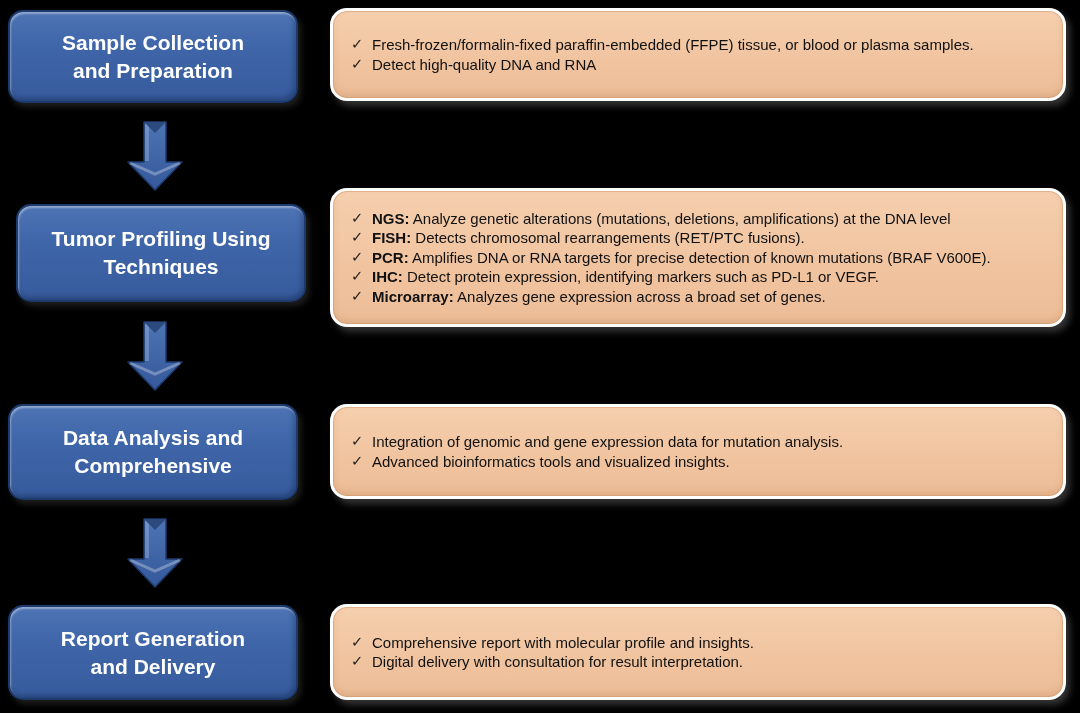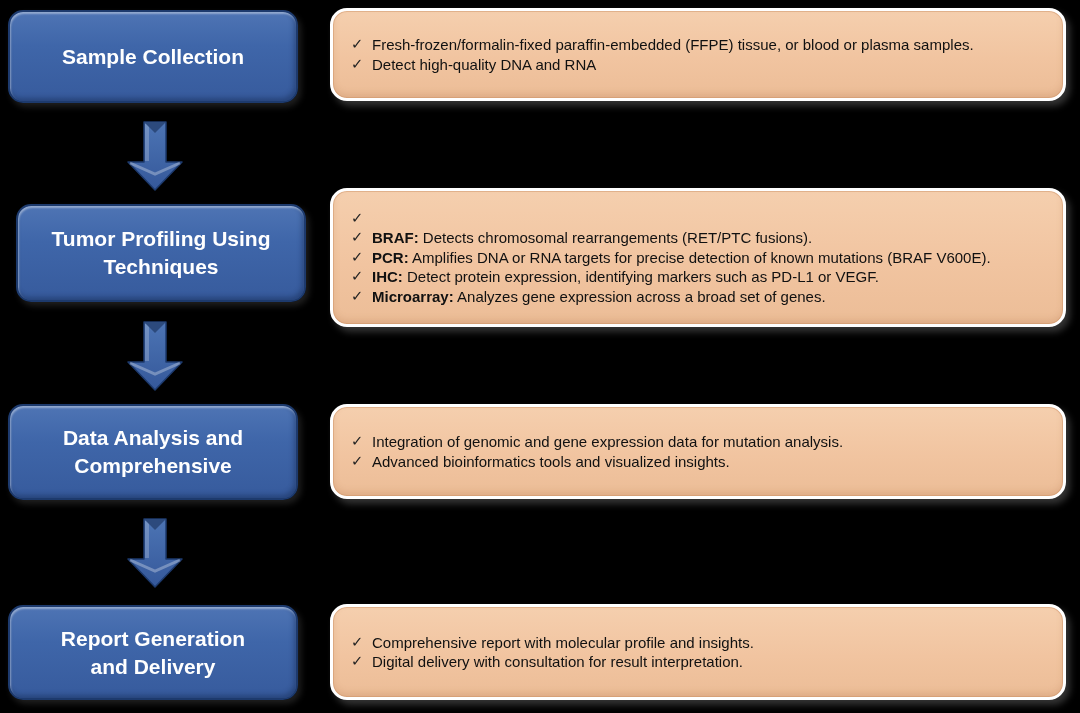--- a/index.html
+++ b/index.html
@@ -81,20 +81,21 @@
       <linearGradient id="agrad" x1="0" y1="0" x2="0" y2="1">
         <stop offset="0" stop-color="#4c74b4"></stop>
         <stop offset="1" stop-color="#35589a"></stop>
       </linearGradient>
     </defs>
   </svg>
 
   <div class="step-box" style="top:10px; height:93px;">
     <div>
       <span>Sample Collection</span><br>
+      <span>and Preparation</span>
     </div>
   </div>
   <div class="detail-box" style="top:8px; height:93px;">
     <div class="item">
       <span class="check">✓</span>
       <span><b class="lead"></b><span>Fresh-frozen/formalin-fixed paraffin-embedded (FFPE) tissue, or blood or plasma samples.</span></span>
     </div>
     <div class="item">
       <span class="check">✓</span>
       <span><b class="lead"></b><span>Detect high-quality DNA and RNA</span></span>
@@ -110,24 +111,25 @@
 
   <div class="step-box" style="top:204px; height:98px;margin-left:8px;">
     <div>
       <span>Tumor Profiling Using</span><br>
       <span>Techniques</span>
     </div>
   </div>
   <div class="detail-box" style="top:188px; height:139px;">
     <div class="item">
       <span class="check">✓</span>
+      <span><b class="lead">NGS:</b><span> Analyze genetic alterations (mutations, deletions, amplifications) at the DNA level</span></span>
     </div>
     <div class="item">
       <span class="check">✓</span>
-      <span><b class="lead">BRAF:</b><span> Detects chromosomal rearrangements (RET/PTC fusions).</span></span>
+      <span><b class="lead">FISH:</b><span> Detects chromosomal rearrangements (RET/PTC fusions).</span></span>
     </div>
     <div class="item">
       <span class="check">✓</span>
       <span><b class="lead">PCR:</b><span> Amplifies DNA or RNA targets for precise detection of known mutations (BRAF V600E).</span></span>
     </div>
     <div class="item">
       <span class="check">✓</span>
       <span><b class="lead">IHC:</b><span> Detect protein expression, identifying markers such as PD-L1 or VEGF.</span></span>
     </div>
     <div class="item">

